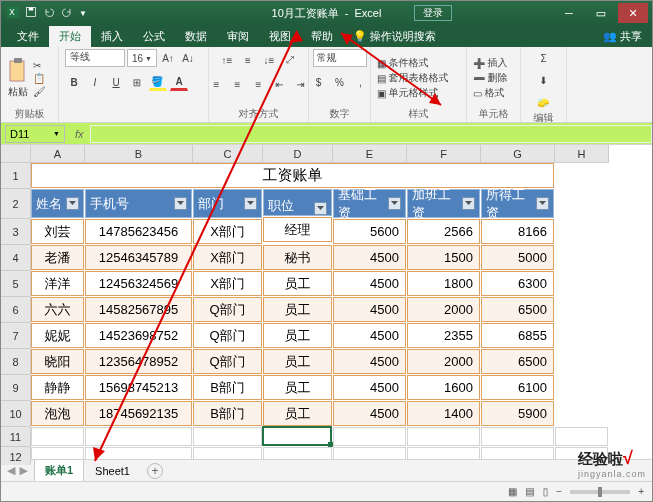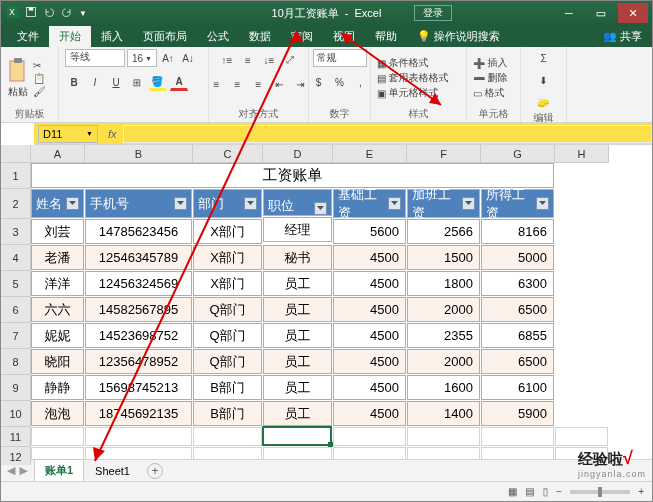--- a/index.html
+++ b/index.html
@@ -22,21 +22,21 @@
 .rgroup .body { flex:1; display:flex; align-items:center; gap:4px; }
 .paste-big { display:flex; flex-direction:column; align-items:center; gap:1px; }
 .paste-big svg { width:22px; height:26px; }
 .icon-col { display:flex; flex-direction:column; gap:2px; }
 .font-sel { width:60px; height:18px; border:1px solid #bbb; background:#fff; }
 .size-sel { width:30px; height:18px; border:1px solid #bbb; background:#fff; display:flex; align-items:center; padding:0 4px; justify-content:space-between; }
 .btnrow { display:flex; gap:3px; margin-top:2px; }
 .ibtn { width:18px; height:18px; display:flex; align-items:center; justify-content:center; border:1px solid transparent; }
 .dropdown-row { display:flex; flex-direction:column; gap:1px; }
 .dropdown-row div { display:flex; align-items:center; gap:2px; font-size:10px; }
-.formula-bar { height:22px; background:#fde047; border-bottom:1px solid #d4d4d4; display:flex; align-items:center; font-size:11px;margin-left:33px; }
+.formula-bar { height:22px; background:#bef264; border-bottom:1px solid #d4d4d4; display:flex; align-items:center; font-size:11px; }
 .name-box { width:60px; height:18px; border:1px solid #bbb; margin:2px 4px; padding:2px 4px; display:flex; align-items:center; justify-content:space-between; }
 .fx { padding:0 6px; color:#666; }
 .fx-input { flex:1; height:18px; border:1px solid #eee; }
 .grid-area { position:relative; height:320px; overflow:auto; background:#fff; }
 .corner { position:absolute; width:30px; height:18px; background:#e6e6e6; border-right:1px solid #ccc; border-bottom:1px solid #ccc; z-index:3; }
 .col-headers { position:absolute; left:30px; top:0; height:18px; display:flex; z-index:2; }
 .col-headers div { background:#e6e6e6; border-right:1px solid #ccc; border-bottom:1px solid #ccc; text-align:center; font-size:11px; line-height:18px; color:#333; }
 .row-headers { position:absolute; top:18px; left:0; width:30px; z-index:2; }
 .row-headers div { background:#e6e6e6; border-bottom:1px solid #ccc; border-right:1px solid #ccc; text-align:center; font-size:11px; color:#333; }
 .cells { position:absolute; top:18px; left:30px; }
@@ -95,21 +95,20 @@
     <div>─</div>
     <div>▭</div>
     <div class="close">✕</div>
   </div>
 </div>
 
 <div class="tabs">
   <div class="tab">文件</div>
   <div class="tab active">开始</div>
   <div class="tab">插入</div>
-  <div class="tab">页面布局</div>
   <div class="tab">公式</div>
   <div class="tab">数据</div>
   <div class="tab">审阅</div>
   <div class="tab">视图</div>
   <div class="tab">帮助</div>
   <div class="tab">
     <span>💡</span>
     <span>操作说明搜索</span>
   </div>
   <div class="share">

